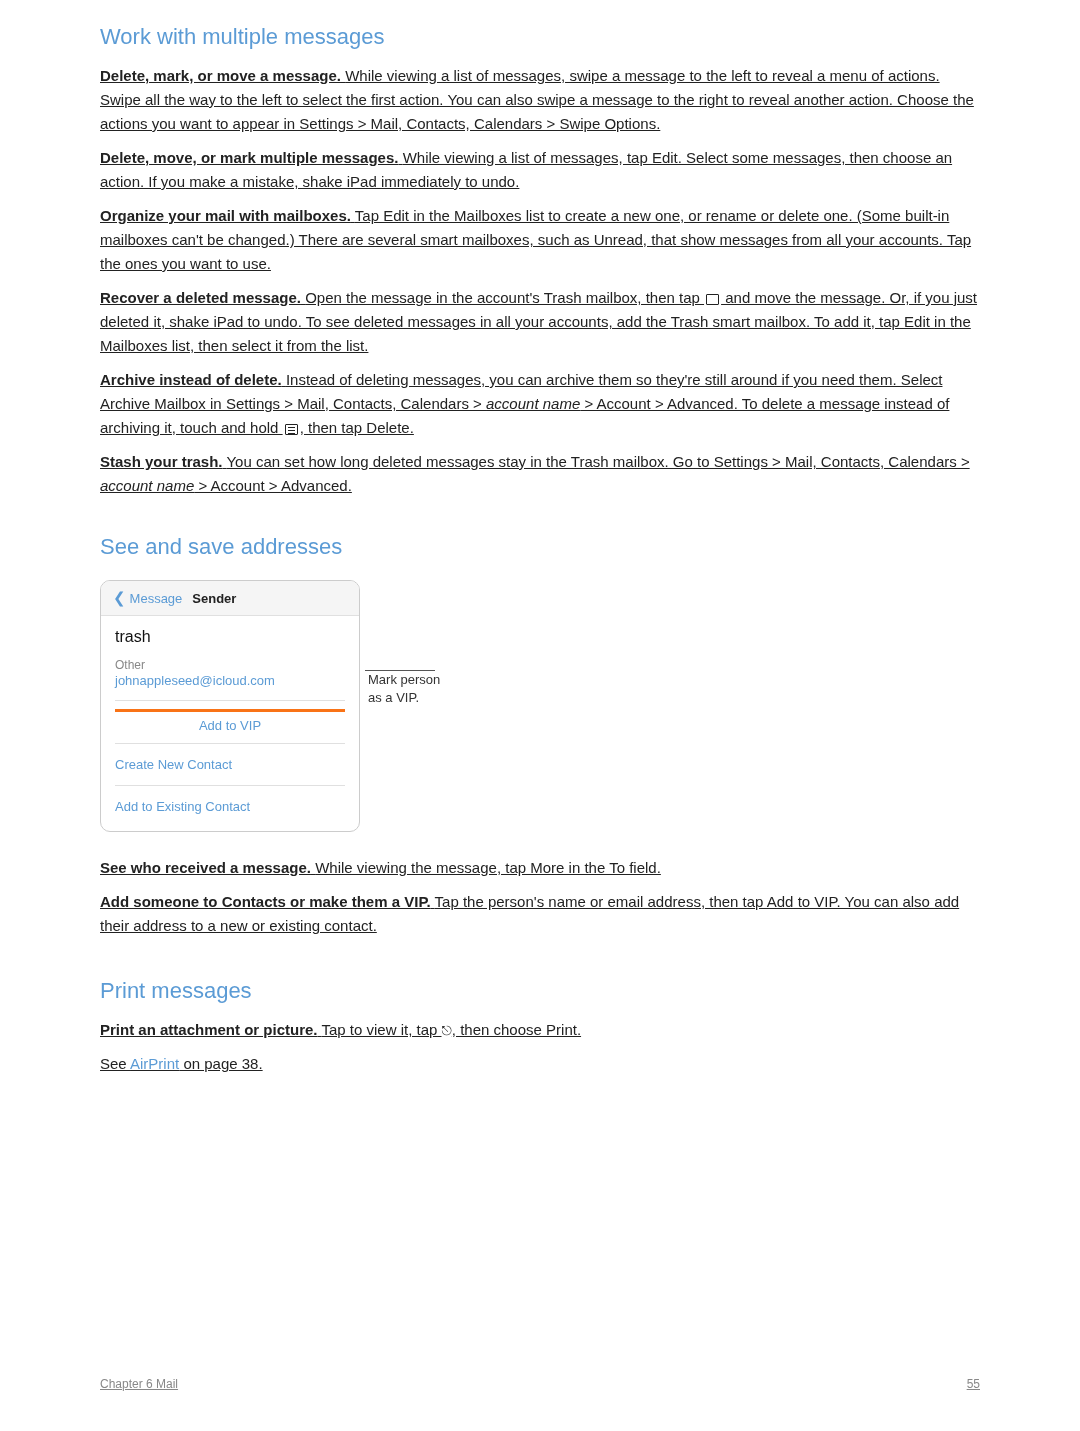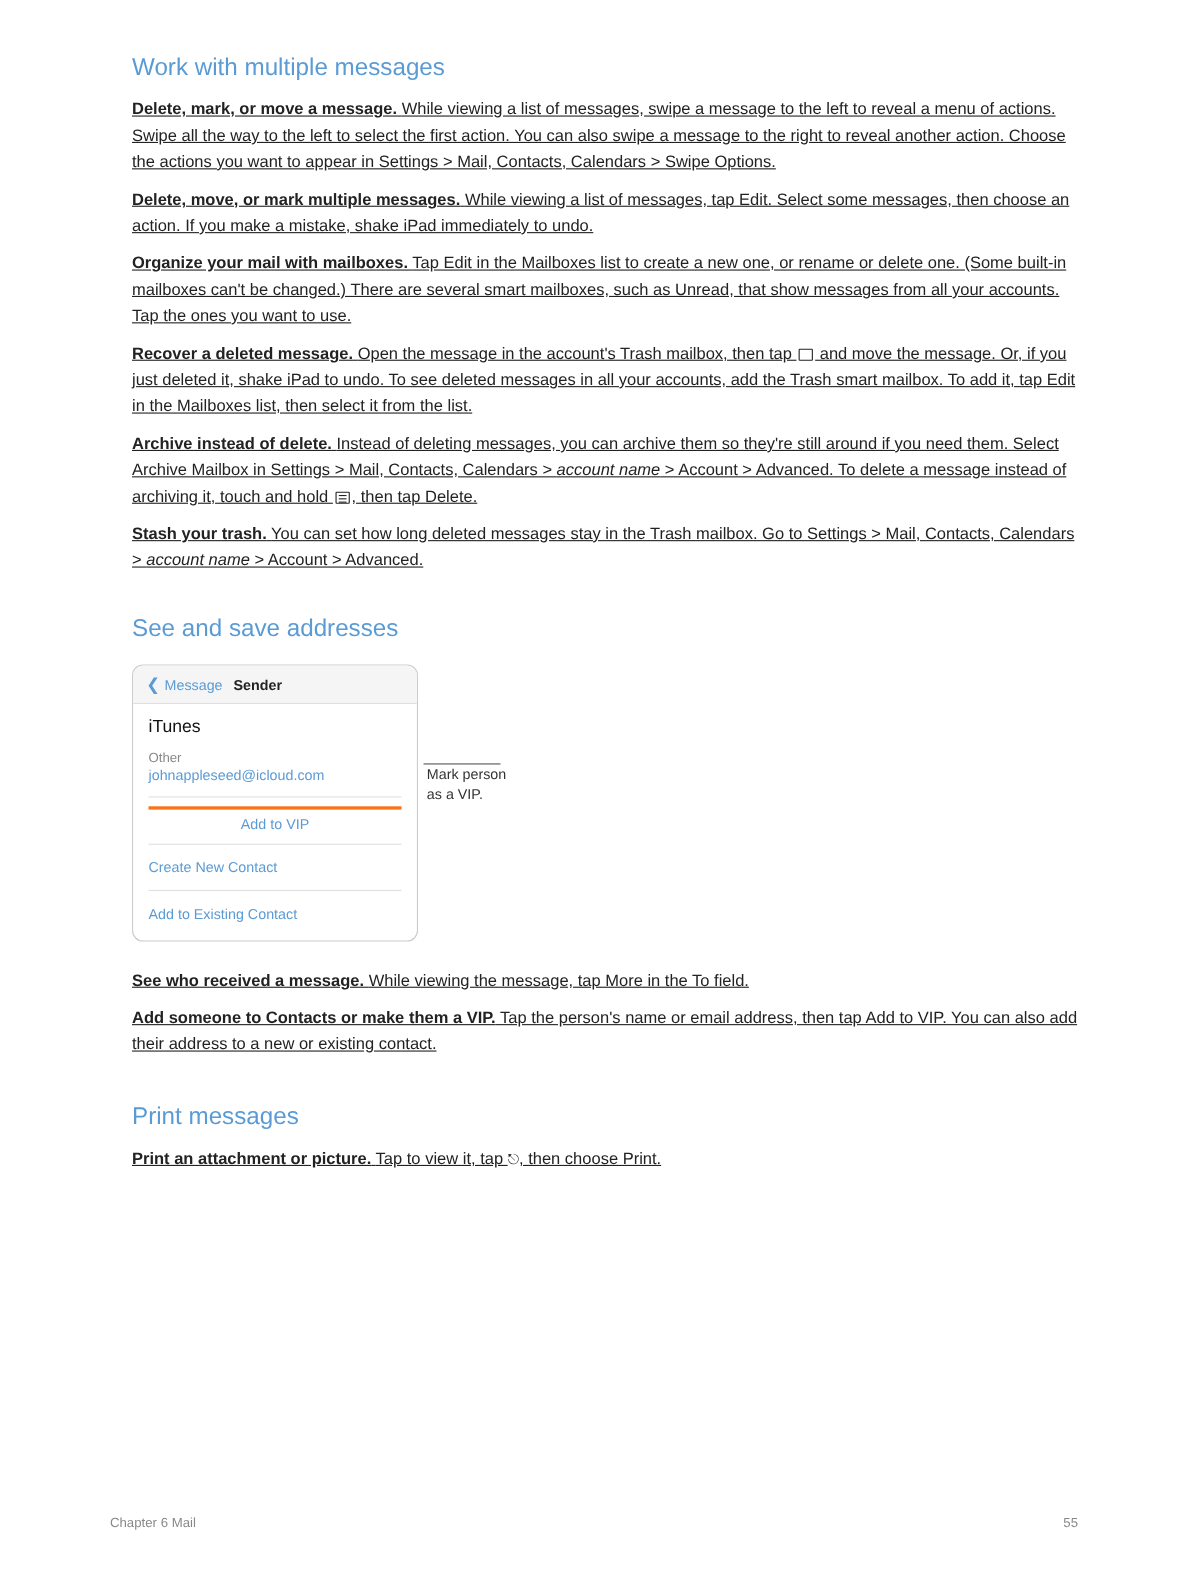--- a/index.html
+++ b/index.html
@@ -6,23 +6,22 @@
     body {
       background: #fff;
       font-family: 'Helvetica Neue', Helvetica, Arial, sans-serif;
       font-size: 15px;
       color: #222;
       width: 1080px;
       min-height: 1431px;
       position: relative;
     }
     .page {
-      padding: 48px 100px 80px 100px;
+      padding: 24px 100px 80px 100px;
       max-width: 1080px;
-      margin-left: 20px;
     }
     .section-title {
       color: #5b9bd5;
       font-size: 22px;
       font-weight: 300;
       margin-bottom: 14px;
       margin-top: 0;
     }
     .section-title.print-title {
       margin-top: 40px;
@@ -124,20 +123,21 @@
     .footer {
       position: absolute;
       bottom: 40px;
       left: 100px;
       right: 100px;
       display: flex;
       justify-content: space-between;
       align-items: center;
       font-size: 12px;
       color: #888;
+      text-decoration: underline;
     }
     .footer-chapter {
       font-size: 12px;
       color: #888;
     }
     .footer-page {
       font-size: 12px;
       color: #888;
     }
     .airprint-link {
@@ -219,21 +219,21 @@
     <h2 class="section-title">See and save addresses</h2>
 
     <div class="contact-card-wrapper">
       <div class="contact-card">
         <div class="contact-card-header">
           <span class="back-arrow">❮</span>
           <span class="back-label">Message</span>
           <span class="sender-label">Sender</span>
         </div>
         <div class="contact-card-body">
-          <div class="contact-name">iTunes</div>
+          <div class="contact-name">trash</div>
           <div class="contact-field-label">Other</div>
           <div class="contact-field-value">johnappleseed@icloud.com</div>
           <hr class="contact-divider">
           <div class="contact-add-vip">Add to VIP</div>
           <hr class="contact-divider">
           <div class="contact-action">Create New Contact</div>
           <hr class="contact-divider">
           <div class="contact-action">Add to Existing Contact</div>
         </div>
       </div>
@@ -260,20 +260,23 @@
 
   <div class="section">
     <h2 class="section-title print-title">Print messages</h2>
 
 
     <p>
       <strong>Print an attachment or picture.</strong>
       <span> Tap to view it, tap <span class="share-icon">⎋</span>, then choose Print.</span>
     </p>
 
+    <p>
+      <span>See </span><a class="airprint-link" href="#">AirPrint</a><span> on page 38.</span>
+    </p>
   </div>
 
 </div>
 
 <div class="footer">
   <span class="footer-chapter">Chapter 6    Mail</span>
   <span class="footer-page">55</span>
 </div>
 
 </body></html>

